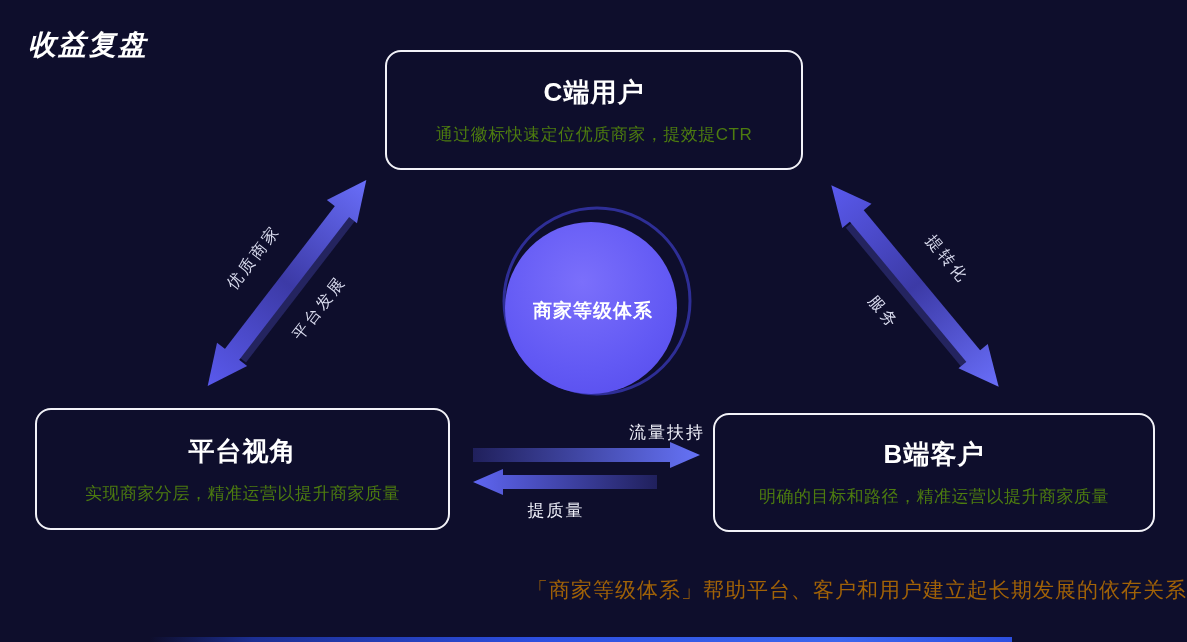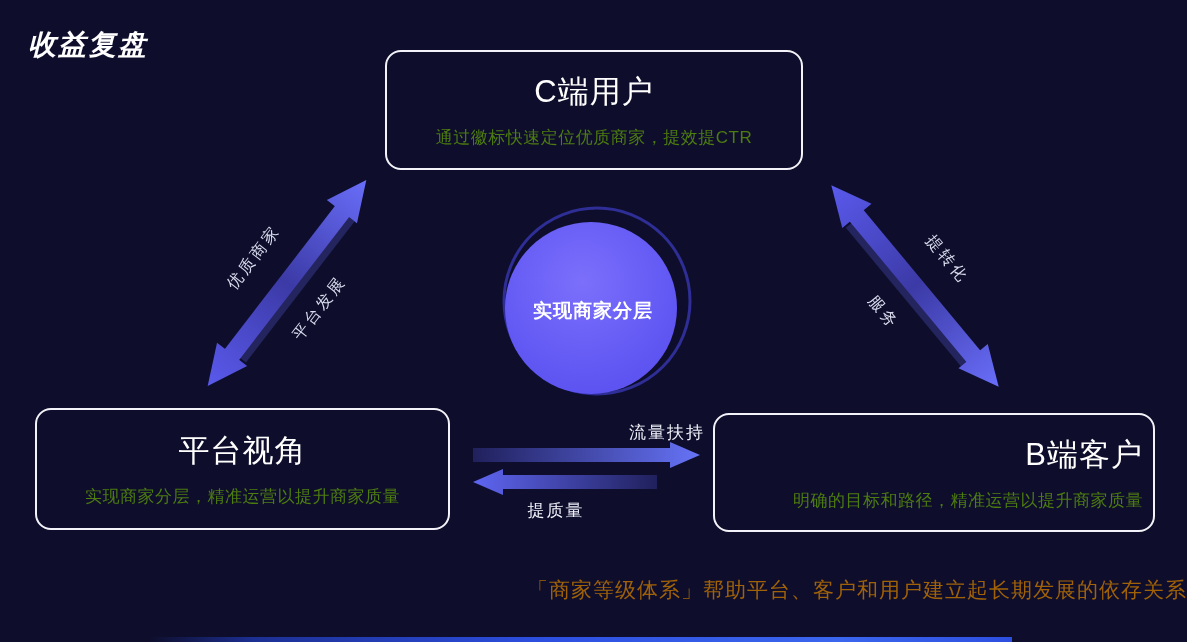--- a/index.html
+++ b/index.html
@@ -12,25 +12,25 @@
     position:absolute;left:28px;top:26px;
     font-size:28px;font-weight:bold;letter-spacing:2px;font-style:italic;
   }
   
   .node{
     position:absolute;box-sizing:border-box;
     border:2px solid #f2f2f8;border-radius:16px;
     display:flex;flex-direction:column;align-items:center;justify-content:center;
     gap:13px;padding:0 10px;text-align:center;
   }
-  .node-title{font-size:31px;font-weight:normal;letter-spacing:1px;}
+  .node-title{font-size:26px;font-weight:bold;letter-spacing:1px;}
   .node-sub{font-size:17px;color:#4d7c0f;letter-spacing:0.5px;}
   .node-top{left:385px;top:50px;width:418px;height:120px;}
   .node-left{left:35px;top:408px;width:415px;height:122px;}
-  .node-right{left:713px;top:413px;width:442px;height:119px;align-items:flex-end;}
+  .node-right{left:713px;top:413px;width:442px;height:119px;}
   
   .center-wrap{position:absolute;left:493px;top:205px;width:200px;height:200px;}
   .center-wrap svg{position:absolute;left:0;top:0;}
   .center-label{
     position:absolute;left:0;top:6px;width:200px;height:200px;
     display:flex;align-items:center;justify-content:center;
     font-size:19px;font-weight:bold;letter-spacing:1px;
   }
   
   .dbl-arrow{position:absolute;}
@@ -90,21 +90,21 @@
       <defs>
         <radialGradient id="gradC" cx="0.45" cy="0.35" r="0.85">
           <stop offset="0" stop-color="#7b6ffb"></stop>
           <stop offset="0.6" stop-color="#6259f4"></stop>
           <stop offset="1" stop-color="#544aeb"></stop>
         </radialGradient>
       </defs>
       <circle cx="104" cy="96" r="93" fill="none" stroke="#2e2e96" stroke-width="3"></circle>
       <circle cx="98" cy="103" r="86" fill="url(#gradC)"></circle>
     </svg>
-    <div class="center-label">实现商家分层</div>
+    <div class="center-label">商家等级体系</div>
   </div>
 
   <div class="dbl-arrow dbl-left">
     <div class="arrow-label top">优质商家</div>
     <svg width="264" height="44" viewBox="0 0 264 44">
       <defs>
         <linearGradient id="gradL" gradientUnits="userSpaceOnUse" x1="0" y1="0" x2="264" y2="0">
           <stop offset="0" stop-color="#5a5aee"></stop>
           <stop offset="0.5" stop-color="#3c3aa6"></stop>
           <stop offset="1" stop-color="#6a6ffb"></stop>

